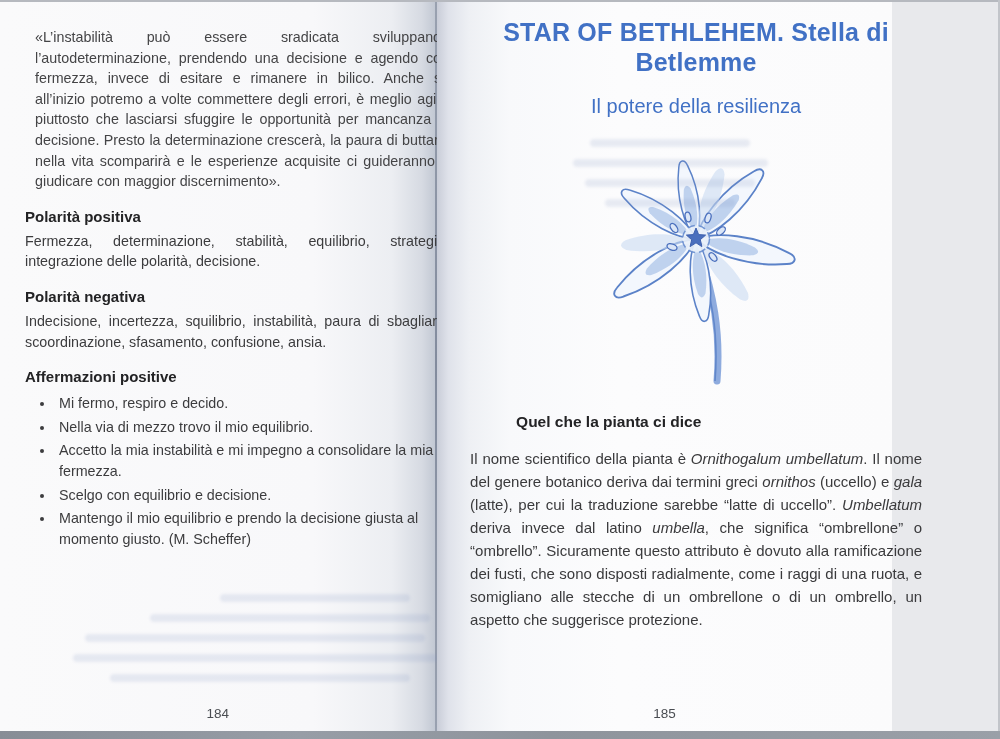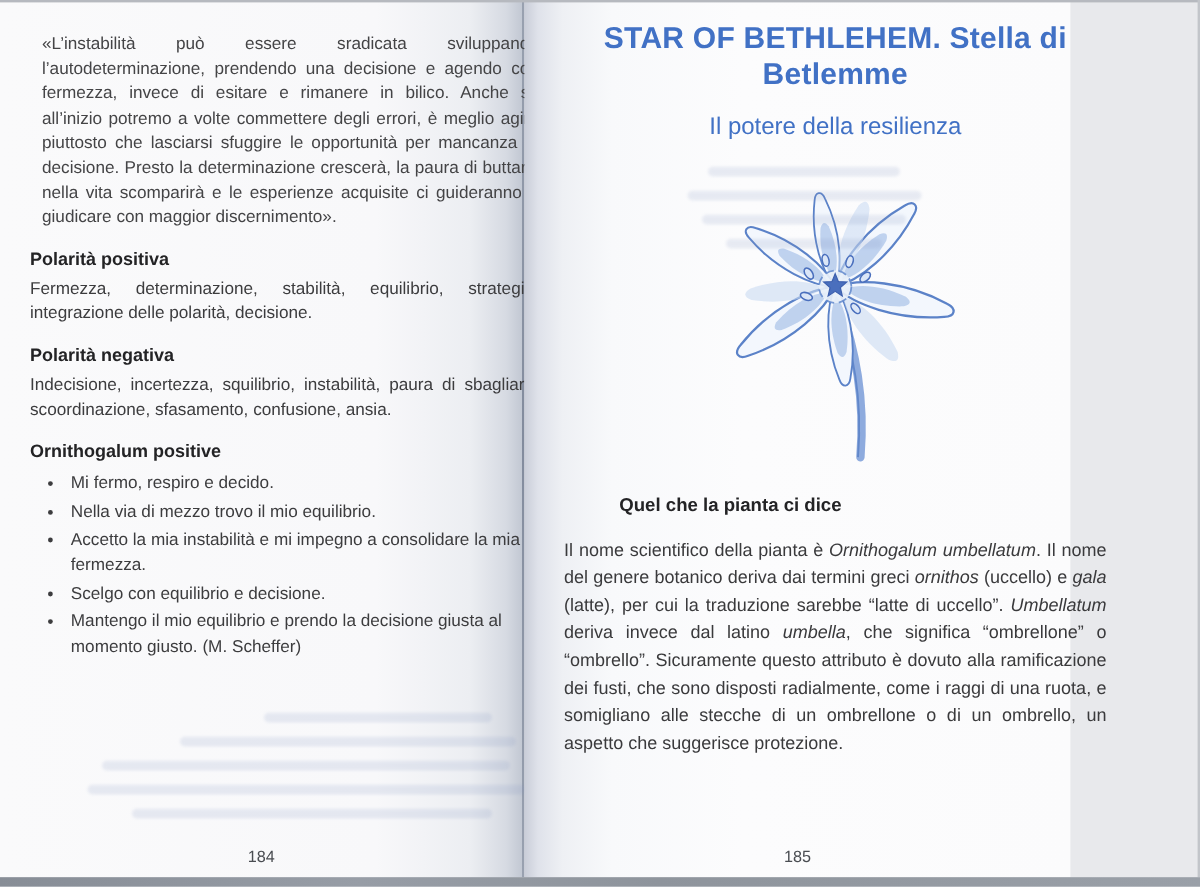--- a/index.html
+++ b/index.html
@@ -71,21 +71,21 @@
     <div class="page-left">
       <div class="lp-content">
         <p class="lp-quote">«L’instabilità può essere sradicata sviluppando l’autodeterminazione, prendendo una decisione e agendo con fermezza, invece di esitare e rimanere in bilico. Anche se all’inizio potremo a volte commettere degli errori, è meglio agire piuttosto che lasciarsi sfuggire le opportunità per mancanza di decisione. Presto la determinazione crescerà, la paura di buttarsi nella vita scomparirà e le esperienze acquisite ci guideranno a giudicare con maggior discernimento».</p>
 
         <h3 class="heading">Polarità positiva</h3>
         <p class="section-body">Fermezza, determinazione, stabilità, equilibrio, strategia, integrazione delle polarità, decisione.</p>
 
         <h3 class="heading">Polarità negativa</h3>
         <p class="section-body">Indecisione, incertezza, squilibrio, instabilità, paura di sbagliare, scoordinazione, sfasamento, confusione, ansia.</p>
 
-        <h3 class="heading">Ornithogalum positive</h3>
+        <h3 class="heading">Affermazioni positive</h3>
         <ul class="affirm-list">
           <li>Mi fermo, respiro e decido.</li>
           <li>Nella via di mezzo trovo il mio equilibrio.</li>
           <li>Accetto la mia instabilità e mi impegno a consolidare la mia fermezza.</li>
           <li>Scelgo con equilibrio e decisione.</li>
           <li>Mantengo il mio equilibrio e prendo la decisione giusta al momento giusto. (M. Scheffer)</li>
         </ul>
       </div>
 
       <div class="ghost" style="left:70px;top:582px;width:370px;">

